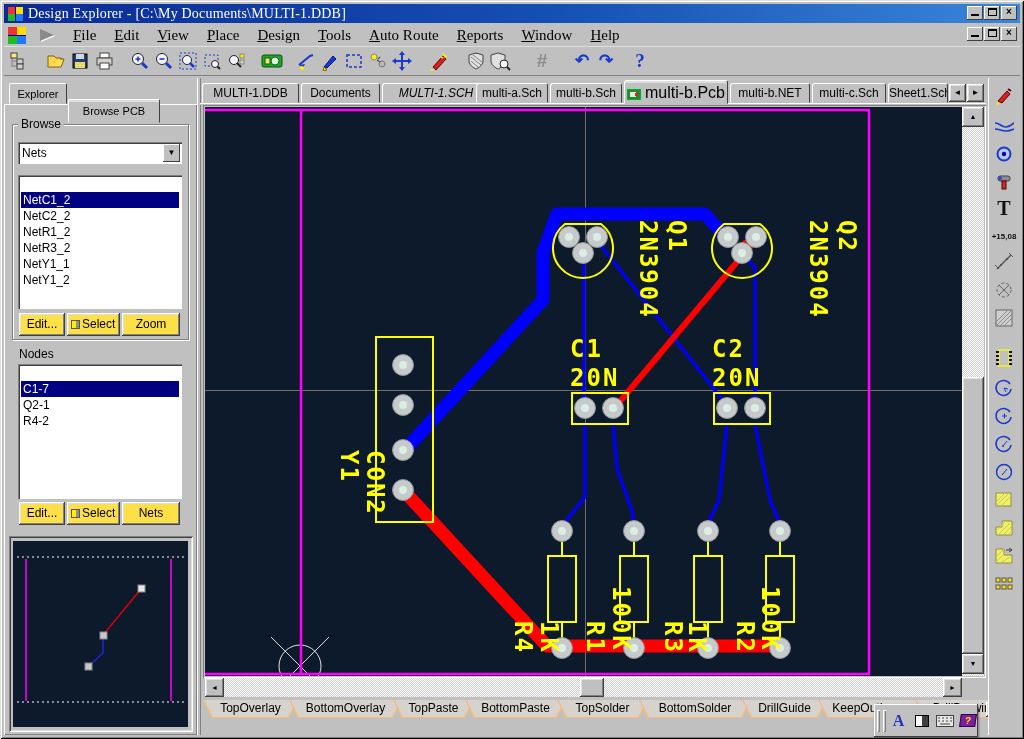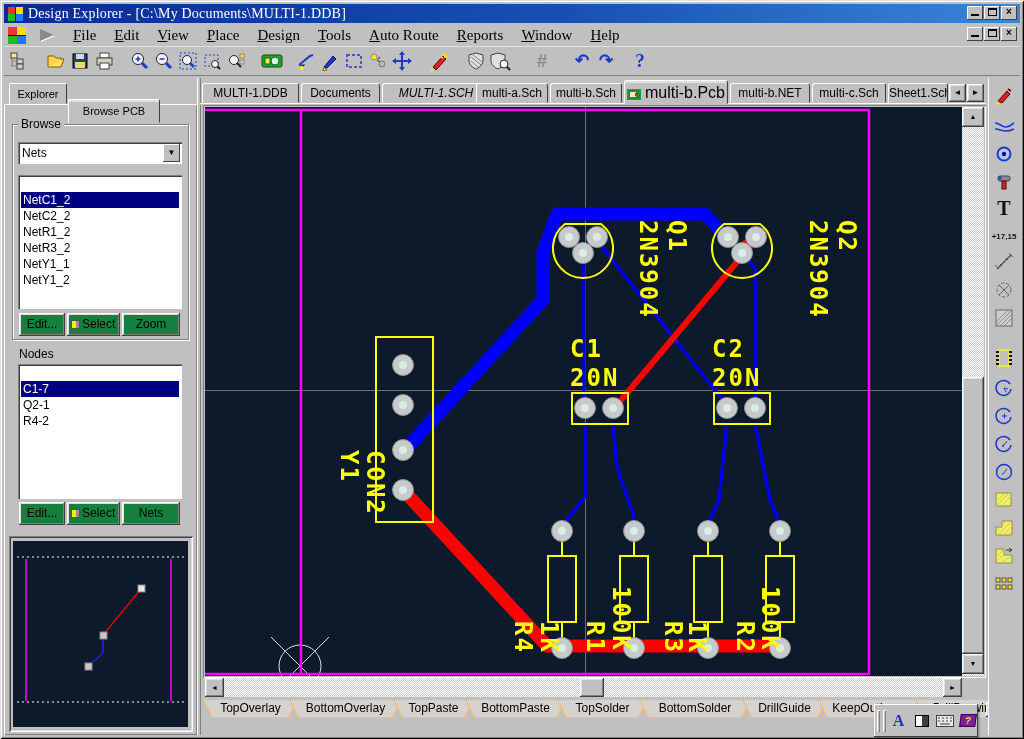--- a/index.html
+++ b/index.html
@@ -42,21 +42,21 @@
   .groupbox { position:absolute; border:1px solid #808080; box-shadow:1px 1px 0 #fff, inset 1px 1px 0 #fff; }
   .grouplabel { position:absolute; font-size:12px; background:#c0c0c0; padding:0 3px; }
   .combo { position:absolute; height:22px; background:#fff; box-shadow: inset 1px 1px 0 #808080, inset 2px 2px 0 #404040, inset -1px -1px 0 #fff; font-size:12px; }
   .combo .val { position:absolute; left:4px; top:4px; }
   .combo .drop { position:absolute; right:2px; top:2px; width:17px; height:18px; background:#c0c0c0;
                  box-shadow: inset -1px -1px 0 #404040, inset 1px 1px 0 #fff; text-align:center; font-size:8px; line-height:18px; }
   .listbox { position:absolute; background:#fff; box-shadow: inset 1px 1px 0 #808080, inset 2px 2px 0 #404040, inset -1px -1px 0 #fff; padding:17px 3px; overflow:hidden; }
   .litem { font-size:12px; height:16px; line-height:16px; padding-left:2px; color:#000; white-space:nowrap; }
   .litem.sel { background:#000080; color:#fff; }
   .pbtn { position:absolute; height:23px; font-size:12px; text-align:center; line-height:22px; overflow:hidden; white-space:nowrap;
-          background:#15803d; box-shadow: inset -1px -1px 0 #404040, inset 1px 1px 0 #fff, inset -2px -2px 0 #808080, inset 2px 2px 0 #dfdfdf; }
+          background:#fde047; box-shadow: inset -1px -1px 0 #404040, inset 1px 1px 0 #fff, inset -2px -2px 0 #808080, inset 2px 2px 0 #dfdfdf; }
   .selicon { display:inline-block; width:9px; height:9px; margin-right:2px; vertical-align:-1px;
              background:linear-gradient(90deg,#ffee00 50%,#909090 50%); border:1px solid #555; }
   .plabel { position:absolute; font-size:12px; }
 
   
   .dtab { position:absolute; top:83px; height:20px; background:#c0c0c0; font-size:12px; text-align:center; line-height:19px;
           border:1px solid; border-color:#fff #404040 #c0c0c0 #fff; border-radius:3px 3px 0 0; white-space:nowrap; overflow:hidden; }
   .dtab.active { top:80px; height:24px; z-index:3; font-size:16px; box-shadow:inset 0 2px 0 #dfdfdf; }
   .tabline { position:absolute; left:200px; top:103px; width:786px; height:2px; background:#c0c0c0; box-shadow:inset 0 1px 0 #fff; z-index:2; }
   .pcbicon { display:inline-block; width:14px; height:11px; background:#1f8f1f; border:1px solid #0a4; vertical-align:-2px; margin-right:4px; position:relative; }
@@ -546,21 +546,21 @@
         </svg>
     </span>
     <span class="rtool" style="top:92px">
       <svg width="20" height="20">
           <rect x="4" y="4" width="12" height="5" rx="2" fill="#8a8a9a" stroke="#444"></rect>
           <rect x="8" y="9" width="4" height="8" fill="#c03030" stroke="#600"></rect>
           <circle cx="6" cy="6" r="2" fill="#3050c0"></circle>
         </svg>
     </span>
     <span class="rtool rglyphT" style="top:118px">T</span>
-    <span class="rtool rcoord" style="top:146px">+17,15</span>
+    <span class="rtool rcoord" style="top:146px">+15,08</span>
     <span class="rtool" style="top:172px">
       <svg width="20" height="20">
           <path d="M3 17 L17 3" stroke="#555" stroke-width="1.5"></path>
           <path d="M1 13 l4 4 M15 1 l4 4 M6 12 l2 2 M12 6 l2 2" stroke="#555"></path>
         </svg>
     </span>
     <span class="rtool" style="top:200px">
       <svg width="20" height="20">
           <circle cx="10" cy="10" r="7" fill="none" stroke="#666" stroke-dasharray="3 2"></circle>
           <path d="M5 5 L15 15 M15 5 L5 15" stroke="#666"></path>

